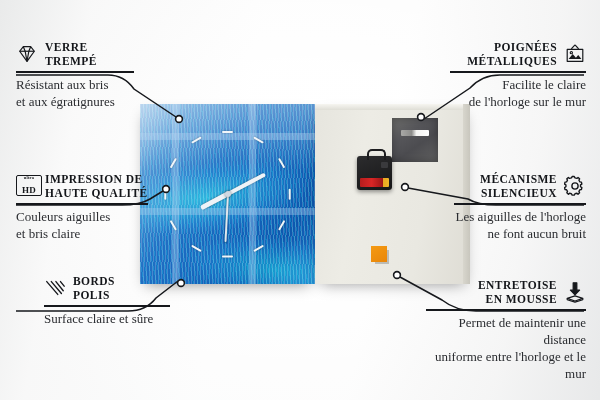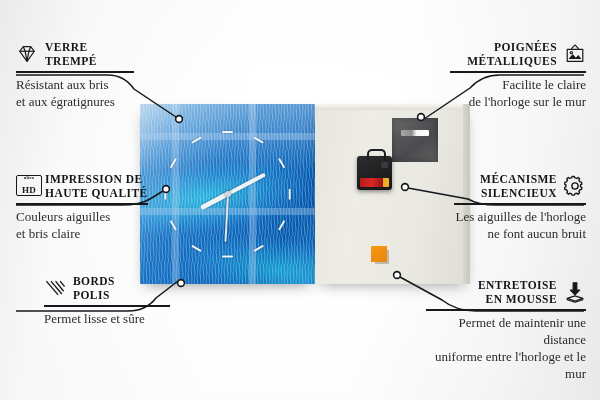--- a/index.html
+++ b/index.html
@@ -243,21 +243,21 @@
             <path d="M18 5 L22 10"></path>
         </svg>
       </span>
       <span class="co-title">
         <span>BORDS</span><br>
         <span>POLIS</span>
       </span>
     </div>
     <div class="co-rule"></div>
     <div class="co-sub">
-      <span>Permet lisse et sûre</span>
+      <span>Surface claire et sûre</span>
     </div>
   </div>
 
   <div class="callout right" id="co-poignees">
     <div class="co-head">
       <span class="co-title">
         <span>POIGNÉES</span><br>
         <span>MÉTALLIQUES</span>
       </span>
       <span class="ico">

